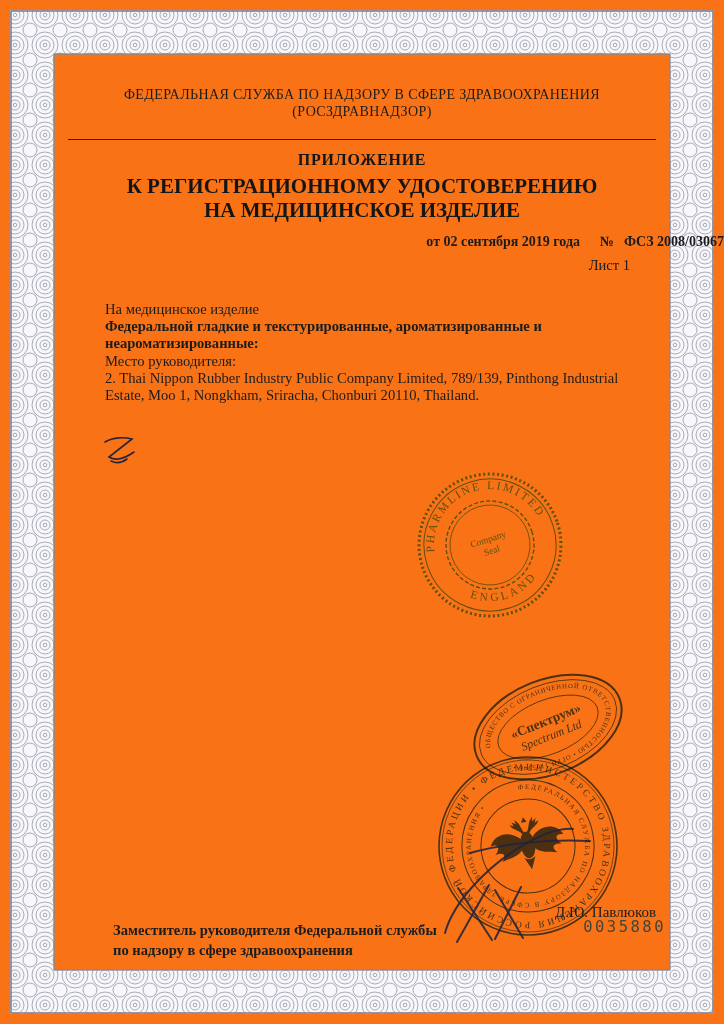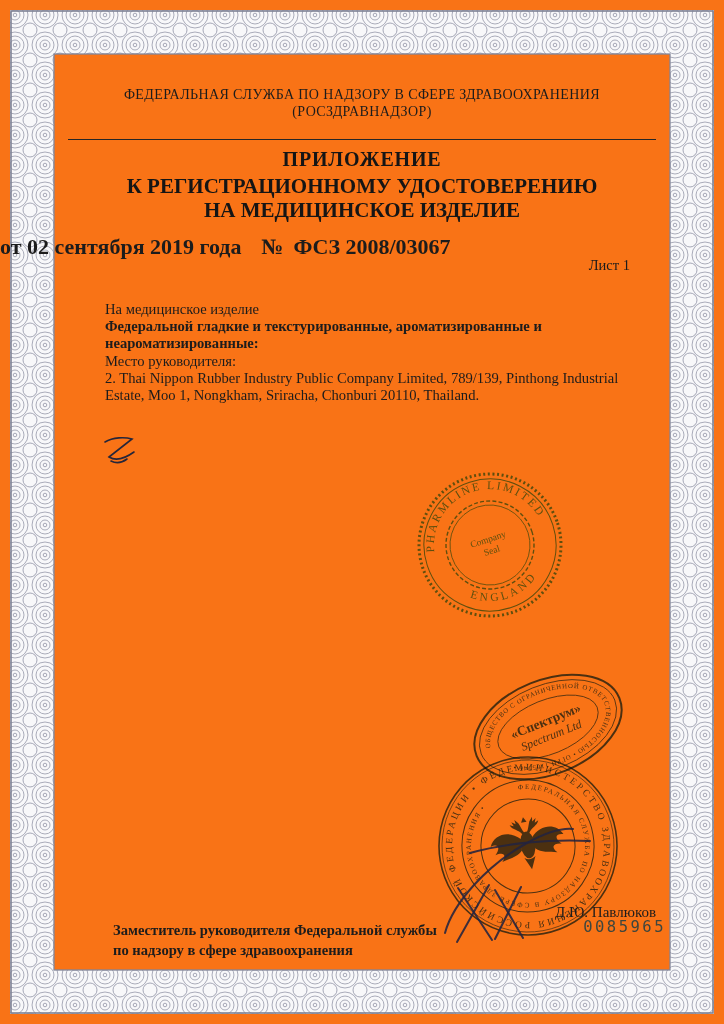--- a/index.html
+++ b/index.html
@@ -8,24 +8,24 @@
     position:relative; width:724px; height:1024px;
     background:#f97316; overflow:hidden;
     font-family:"Liberation Serif", serif; color:var(--ink, #1c1c1c);
     --green:#3f9b74; --blue:#2f4fae; --ink:#1c1c1c; --border:#a7a9b8;
   }
   .abs { position:absolute; }
   .border-svg { left:0; top:0; }
   .header-block { left:0; right:0; top:86px; text-align:center; font-size:14px; letter-spacing:.4px; line-height:17px; }
   .header-rule { left:68px; width:588px; top:139px; height:0; border-top:1.6px solid #262626; }
   .title-block { left:0; right:0; top:145px; text-align:center; font-weight:bold; color:#151515; }
-  .t1 { font-size:20px; letter-spacing:.8px; line-height:29px; }
+  .t1 { font-size:16px; letter-spacing:.8px; line-height:29px; }
   .t2 { font-size:21px; line-height:24px; }
   .t3 { font-size:21px; line-height:24px; }
-  .reg-line { left:0; right:0; top:234px; text-align:left; font-weight:bold; font-size:22px; }
+  .reg-line { left:0; right:0; top:234px; text-align:right; font-weight:bold; font-size:14px; }
   .reg-line .gap1 { display:inline-block; width:20px; }
   .reg-line .gap2 { display:inline-block; width:10px; }
   .sheet-label { right:94px; top:257px; font-weight:normal; font-size:14.5px; }
   .body-text { left:105px; width:542px; top:301px; font-size:14.6px; line-height:17.2px; }
   .body-text p { margin:0; }
   .b { font-weight:bold; }
   .signoff-block { left:113px; top:884px; font-weight:bold; font-size:14.6px; line-height:20px;margin-top:36px; }
   .signer-name { right:68px; top:896px; font-weight:normal; font-size:15px;margin-top:8px; }
   .serial-number { right:58px; top:918px; font-family:"DejaVu Sans Mono", monospace; font-size:15.5px; letter-spacing:2.5px; color:#3e463e; }
   .stamp { position:absolute; mix-blend-mode:multiply; }
@@ -166,15 +166,15 @@
     <path class="ink-stroke" d="M 106,92 L 80,144"></path>
   </svg>
 
   <div class="abs signoff-block">
     <div>Заместитель руководителя Федеральной службы</div>
     <div>по надзору в сфере здравоохранения</div>
   </div>
 
   <div class="abs signer-name">Д.Ю. Павлюков</div>
 
-  <div class="abs serial-number">0085965</div>
+  <div class="abs serial-number">0035880</div>
 
 </div>
 
 </body></html>

